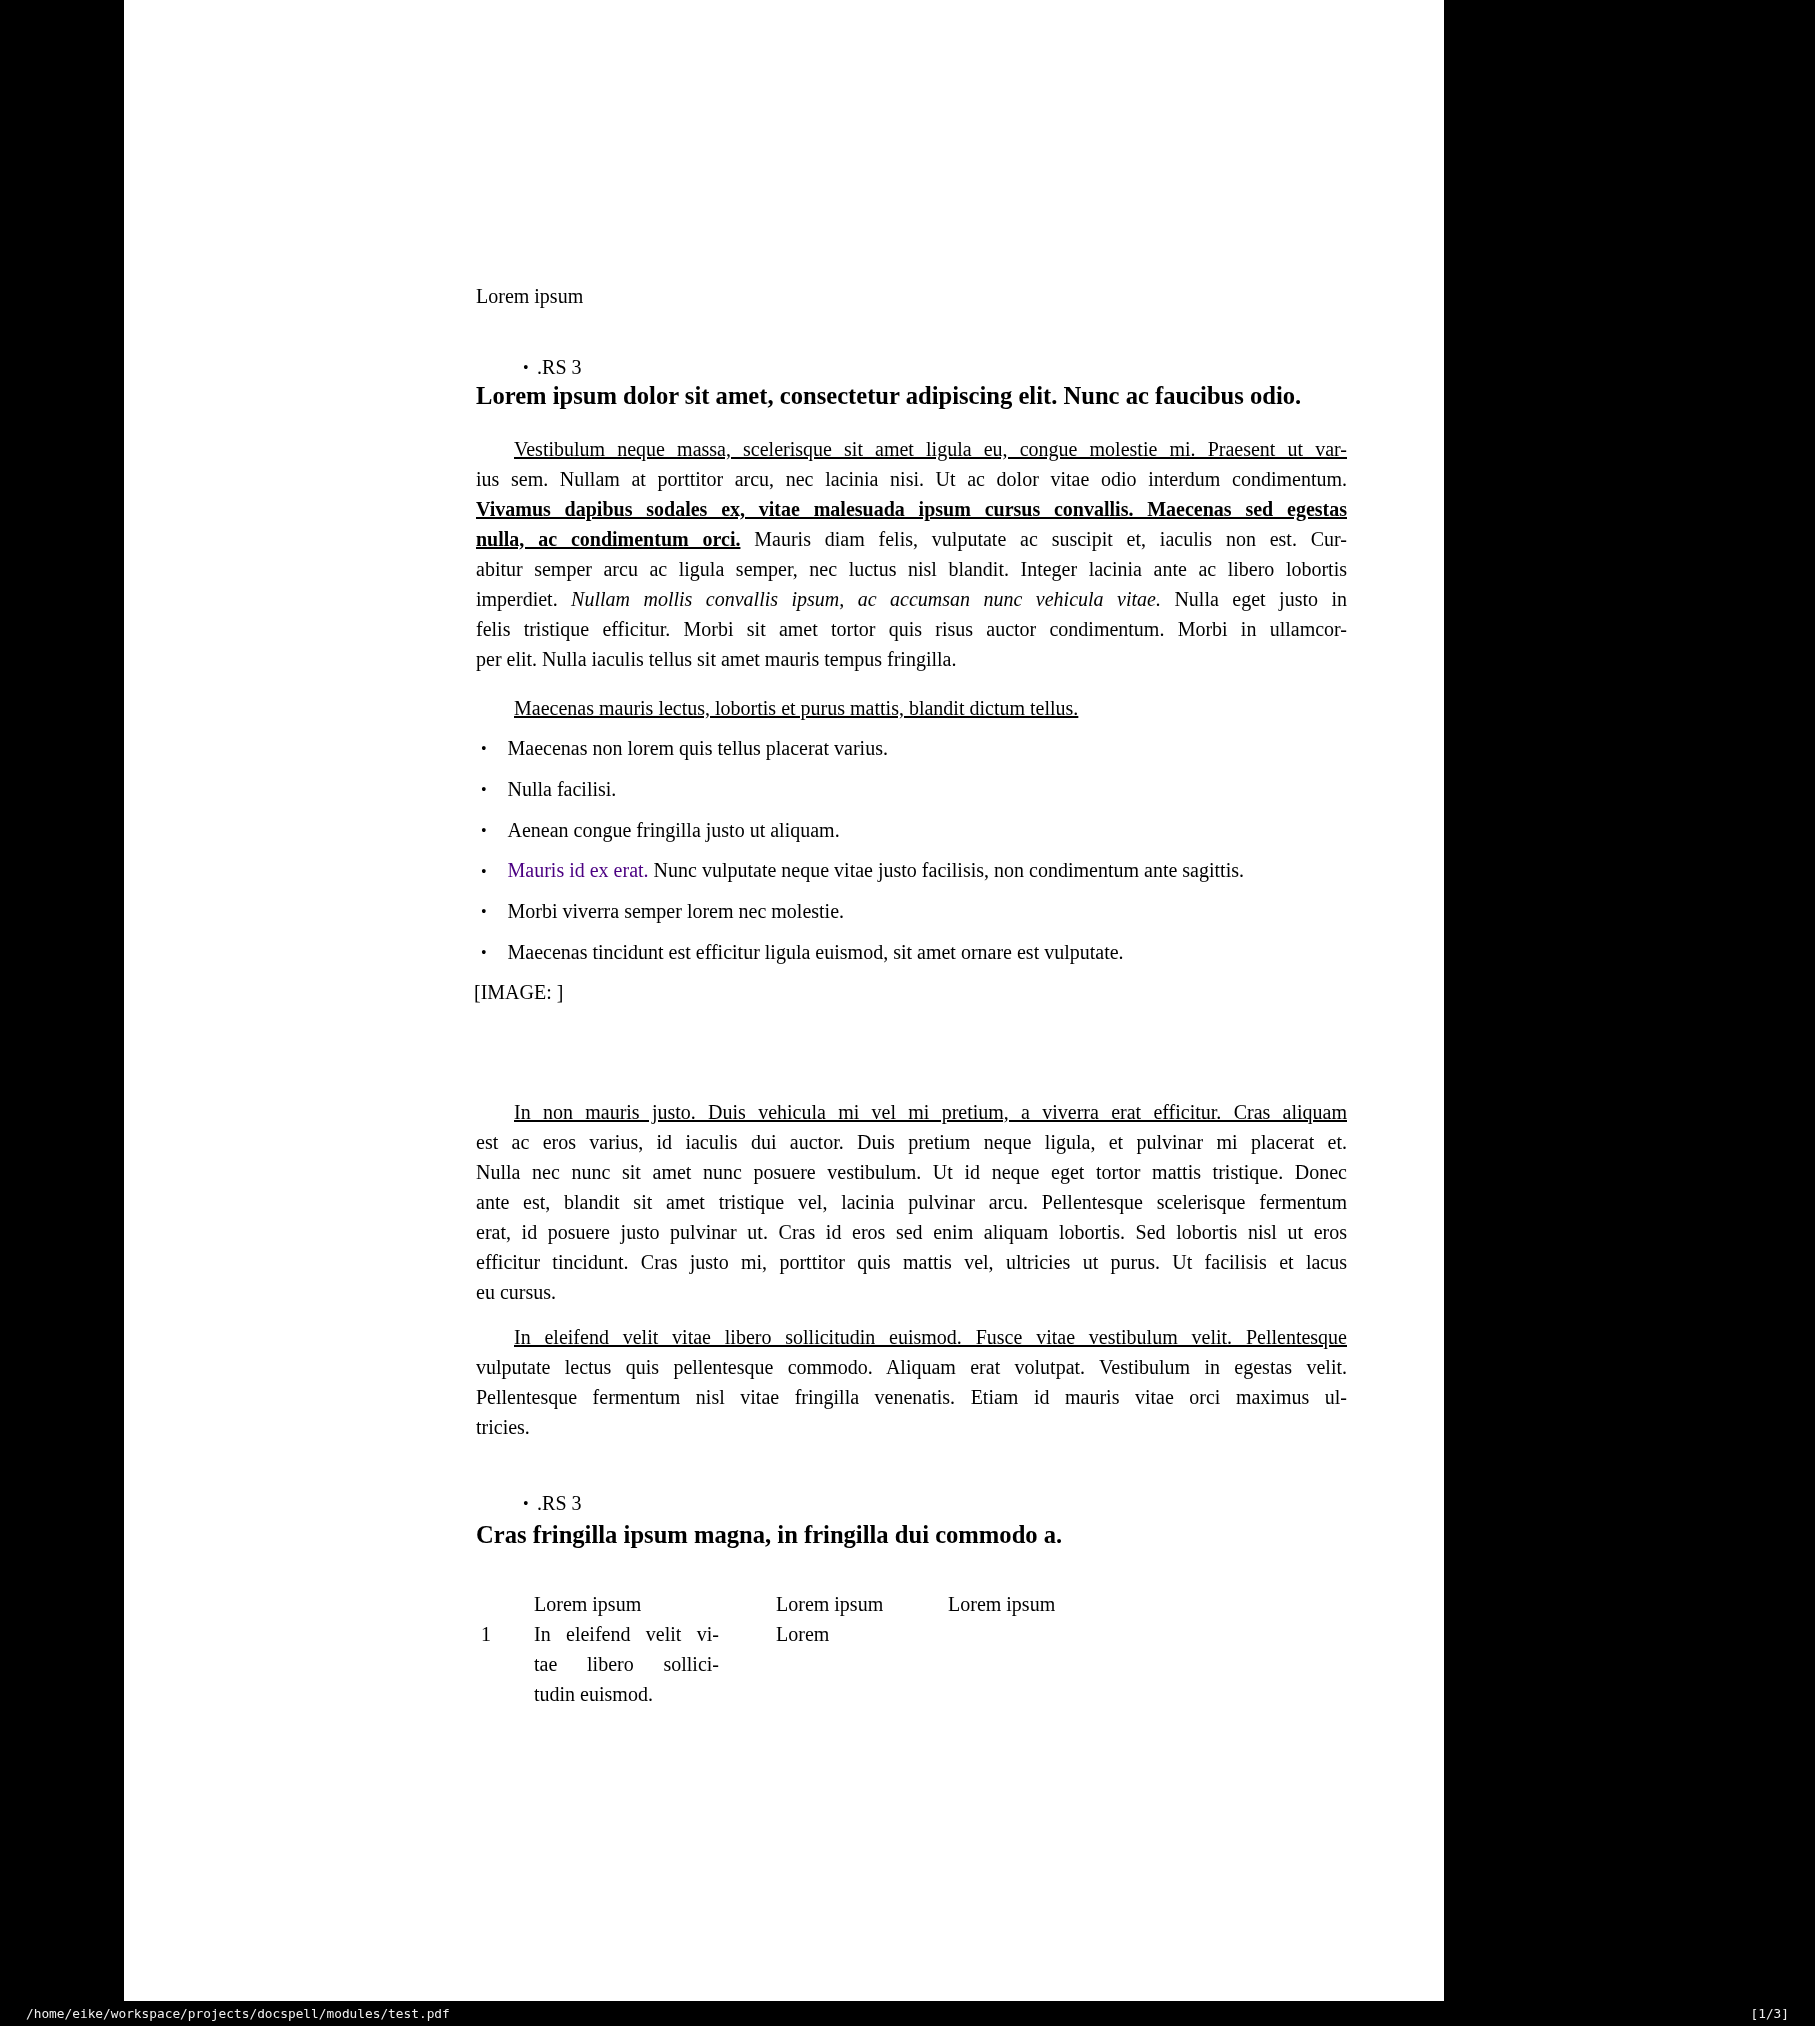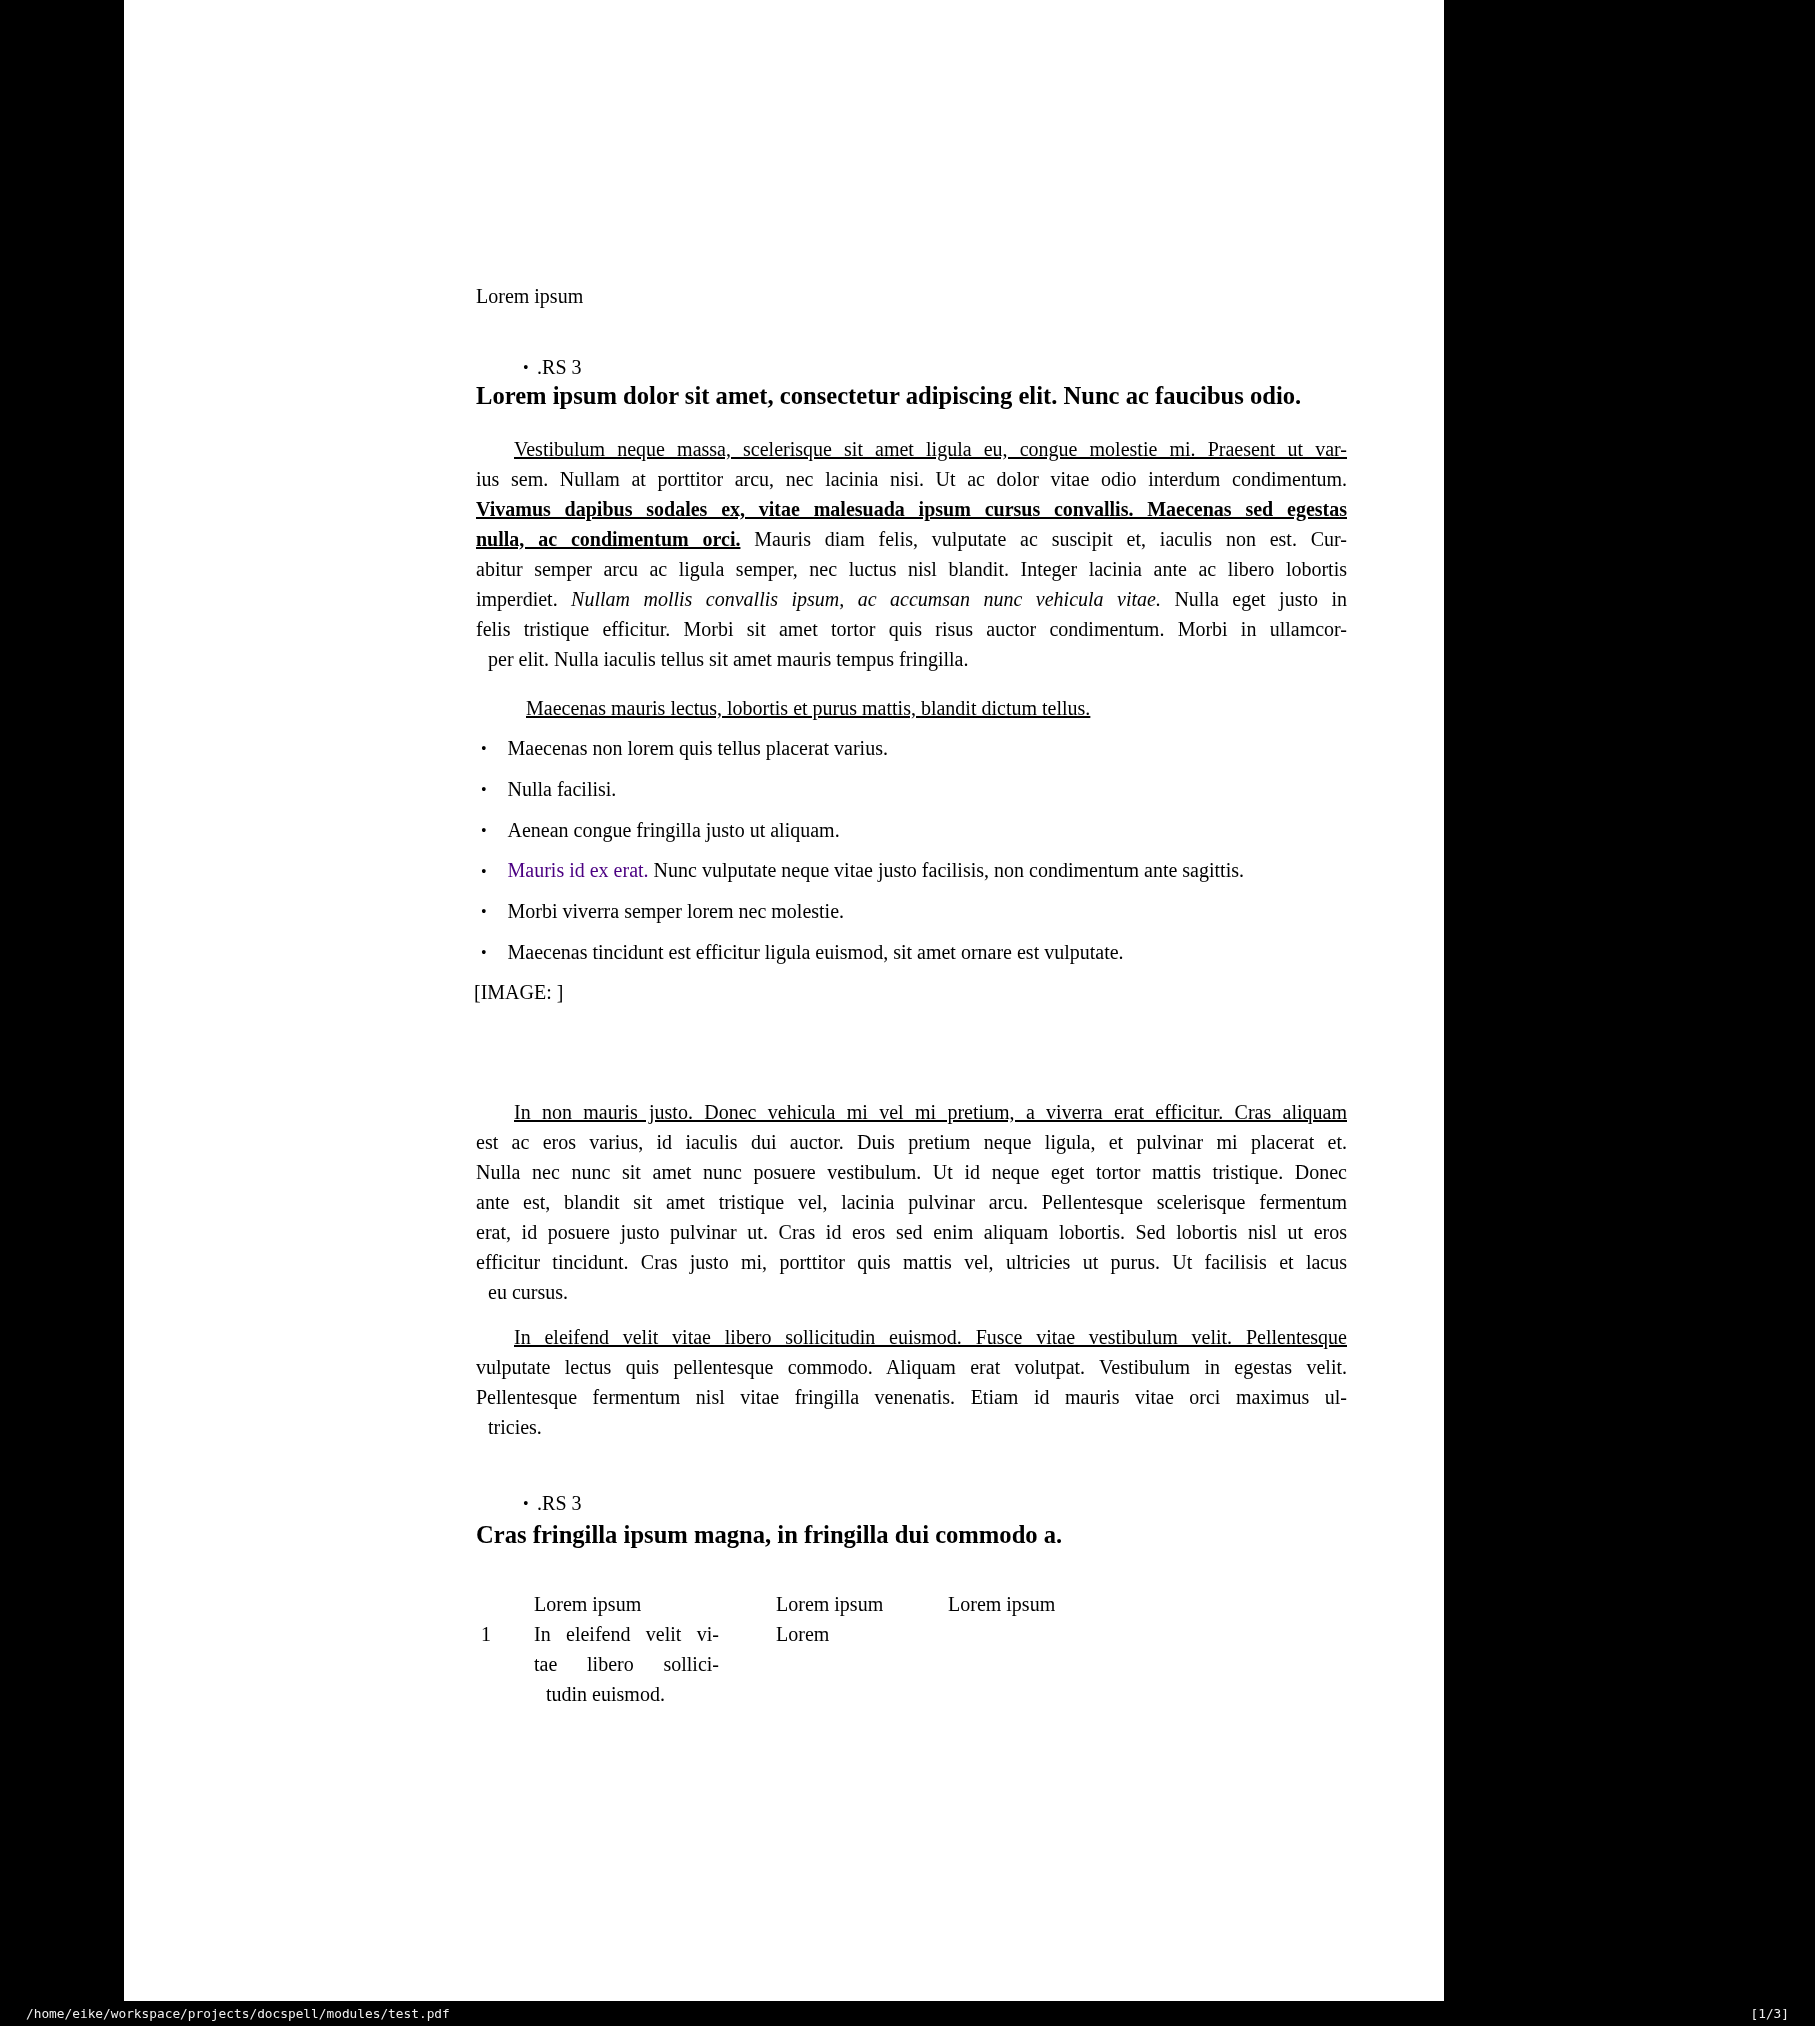--- a/index.html
+++ b/index.html
@@ -9,21 +9,21 @@
   *{margin:0;padding:0;box-sizing:border-box;}
   html,body{width:1815px;height:2026px;overflow:hidden;}
   body{background:var(--window-bg);position:relative;
        font-family:"Liberation Serif","DejaVu Serif",serif;color:var(--text);}
   .page{position:absolute;left:124px;top:0;width:1320px;height:2002px;background:var(--page-bg);}
   .abs{position:absolute;}
   .body-text{font-size:20px;line-height:30px;}
   .col{width:871px;}
   .jline{height:30px;overflow:hidden;text-align:justify;}
   .jline::after{content:"";display:inline-block;width:100%;height:0;}
-  .nline{height:30px;overflow:hidden;white-space:nowrap;margin-left:12px;}
+  .nline{height:30px;overflow:hidden;white-space:nowrap;}
   .indent{padding-left:38px;text-decoration:underline;}
   .seg-b{font-weight:bold;text-decoration:underline;}
   .seg-i{font-style:italic;}
   .seg-link{color:var(--link);}
   .heading{font-size:24.6px;font-weight:bold;line-height:32px;white-space:nowrap;}
   .rs-item{font-size:20px;line-height:30px;white-space:nowrap;margin-top:33px;}
   .rs-dot{font-size:16px;margin-right:8.5px;vertical-align:0.9px;}
   .li-row{height:30px;line-height:30px;margin-bottom:10.8px;white-space:nowrap;overflow:hidden;}
   .li-dot{display:inline-block;width:26.5px;font-size:16px;vertical-align:0.9px;}
   .doc-table{display:grid;grid-template-columns:53px 242px 172px 189px;font-size:20px;line-height:30px;}
@@ -65,21 +65,21 @@
       <div class="li-row"><span class="li-dot">•</span><span>Nulla facilisi.</span></div>
       <div class="li-row"><span class="li-dot">•</span><span>Aenean congue fringilla justo ut aliquam.</span></div>
       <div class="li-row"><span class="li-dot">•</span><span class="seg-link">Mauris id ex erat.</span><span> Nunc vulputate neque vitae justo facilisis, non condimentum ante sagittis.</span></div>
       <div class="li-row"><span class="li-dot">•</span><span>Morbi viverra semper lorem nec molestie.</span></div>
       <div class="li-row"><span class="li-dot">•</span><span>Maecenas tincidunt est efficitur ligula euismod, sit amet ornare est vulputate.</span></div>
     </div>
 
   <div class="abs body-text" style="left:350px;top:977px;">[IMAGE: ]</div>
 
   <div class="abs body-text col" style="left:352px;top:1097px;">
-      <div class="jline indent"><span>In non mauris justo.  Donec vehicula mi vel mi pretium, a viverra erat efficitur.  Cras aliquam</span></div>
+      <div class="jline indent"><span>In non mauris justo.  Duis vehicula mi vel mi pretium, a viverra erat efficitur.  Cras aliquam</span></div>
       <div class="jline"><span>est ac eros varius, id iaculis dui auctor.  Duis pretium neque ligula, et pulvinar mi placerat et.</span></div>
       <div class="jline"><span>Nulla nec nunc sit amet nunc posuere vestibulum.  Ut id neque eget tortor mattis tristique.  Donec</span></div>
       <div class="jline"><span>ante est, blandit sit amet tristique vel, lacinia pulvinar arcu.  Pellentesque scelerisque fermentum</span></div>
       <div class="jline"><span>erat, id posuere justo pulvinar ut.  Cras id eros sed enim aliquam lobortis.  Sed lobortis nisl ut eros</span></div>
       <div class="jline"><span>efficitur tincidunt.  Cras justo mi, porttitor quis mattis vel, ultricies ut purus.  Ut facilisis et lacus</span></div>
       <div class="nline"><span>eu cursus.</span></div>
     </div>
 
   <div class="abs body-text col" style="left:352px;top:1322px;">
       <div class="jline indent"><span>In eleifend velit vitae libero sollicitudin euismod.  Fusce vitae vestibulum velit.  Pellentesque</span></div>

